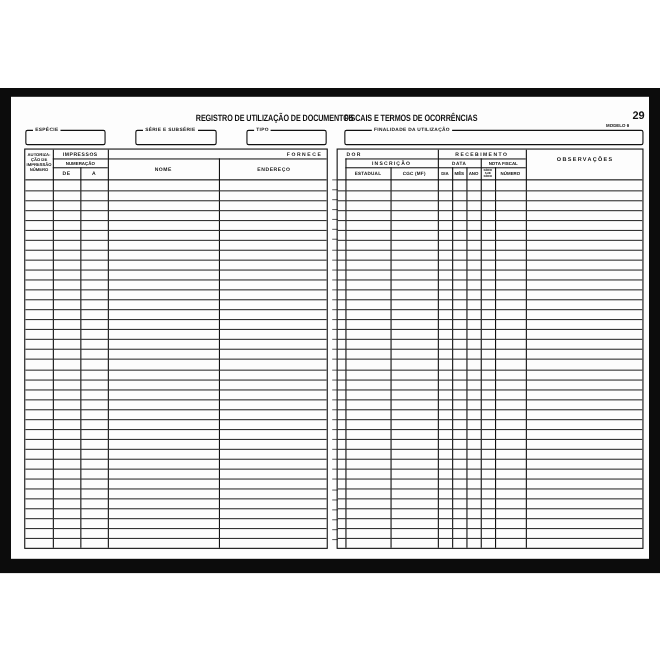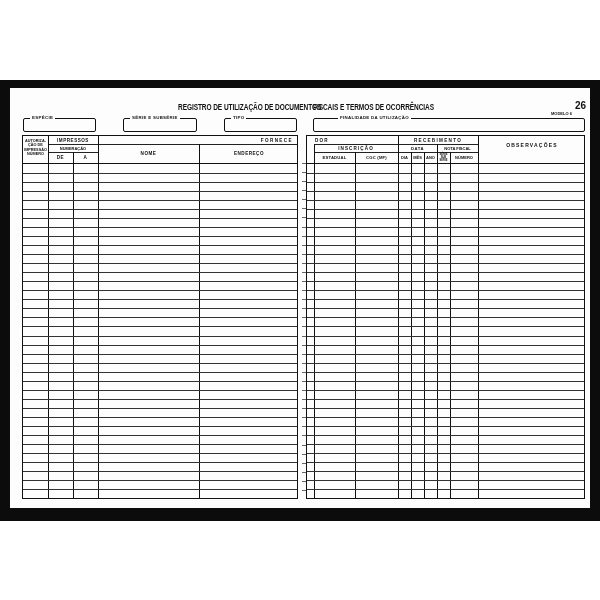--- a/index.html
+++ b/index.html
@@ -23,21 +23,21 @@
   .gutter-mark { position:absolute; width:5px; height:1px; background:#666; }
 </style>
 </head>
 <body>
 
 <div class="frame"></div>
 <div class="sheet">
 
   <div class="abs title" style="left:168px; top:14px;">REGISTRO DE UTILIZAÇÃO DE DOCUMENTOS</div>
   <div class="abs title" style="left:303px; top:14px;">FISCAIS E TERMOS DE OCORRÊNCIAS</div>
-  <div class="abs page-no" style="left:565px; top:12px;">26</div>
+  <div class="abs page-no" style="left:565px; top:12px;">29</div>
   <div class="abs tiny" style="left:541px; top:23px;">MODELO 6</div>
 
   <div class="box" style="left:13px; top:30px; width:73px; height:14px;">
     <span class="lbl">ESPÉCIE</span>
   </div>
   <div class="box" style="left:113px; top:30px; width:74px; height:14px;">
     <span class="lbl">SÉRIE E SUBSÉRIE</span>
   </div>
   <div class="box" style="left:214px; top:30px; width:73px; height:14px;">
     <span class="lbl">TIPO</span>

